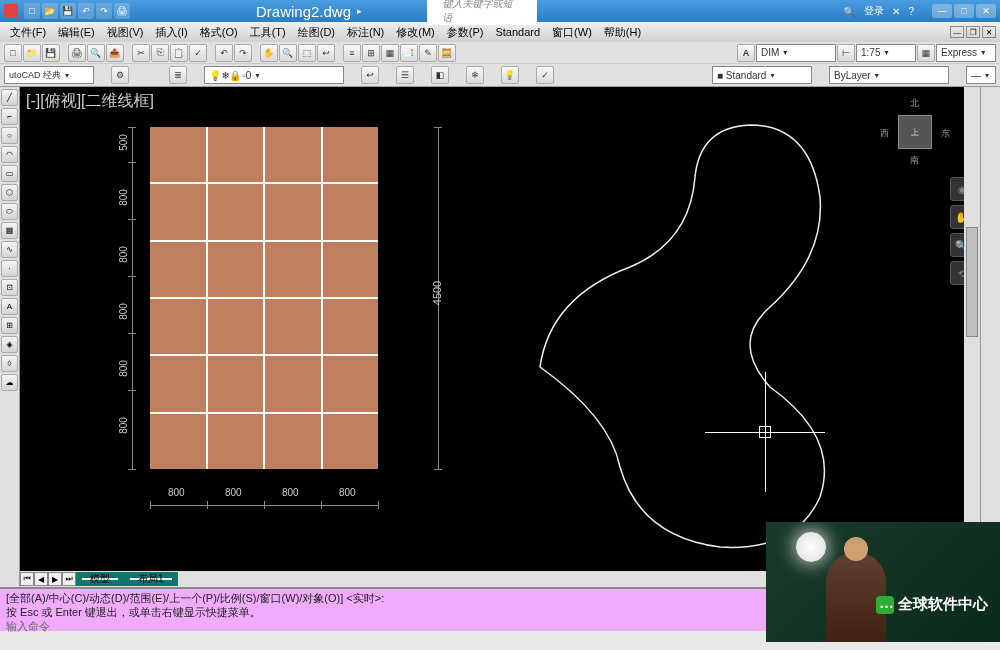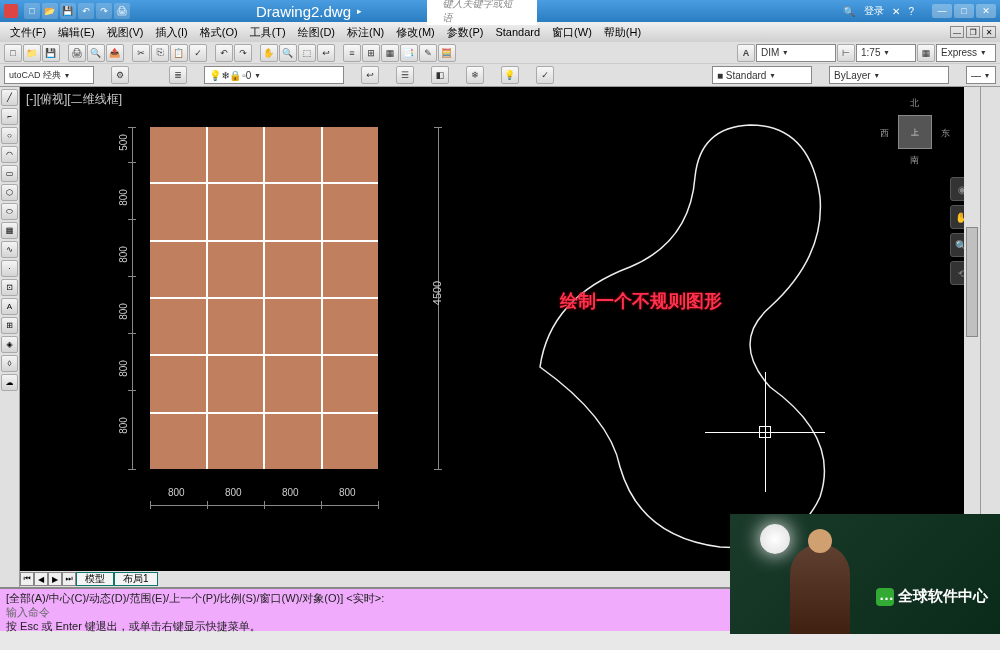--- a/index.html
+++ b/index.html
@@ -37,21 +37,21 @@
 .stylecombo { width: 60px; }
 .layercombo { width: 140px; }
 .linetycombo { width: 120px; }
 
 
 .workarea { display: flex; height: 500px; }
 .leftpalette { width: 20px; background: #e0e0e0; border-right: 1px solid #999; display: flex; flex-direction: column; gap: 2px; padding: 2px 1px; }
 .leftpalette .pbtn { width: 17px; height: 17px; background: linear-gradient(#f4f4f4,#d4d4d4); border: 1px solid #aaa; border-radius: 2px; font-size: 8px; display: flex; align-items: center; justify-content: center; }
 
 .canvas-wrap { flex: 1; background: #000; position: relative; overflow: hidden; }
-.viewport-label { position: absolute; top: 4px; left: 6px; color: #ccc; font-size: 12px; }
+.viewport-label { position: absolute; top: 4px; left: 6px; color: #ccc; font-size: 16px; }
 
 
 .tilegrid { position: absolute; top: 40px; left: 130px; width: 228px; height: 342px; display: grid; grid-template-columns: repeat(4,1fr); grid-template-rows: repeat(6,1fr); gap: 2px; background: #fff; }
 .tilegrid div { background: #c08060; }
 
 
 .dim-v { position: absolute; color: #ccc; font-size: 10px; }
 .dim-ext-right { position: absolute; border-left: 1px solid #888; height: 342px; top: 40px; left: 418px; }
 .dim-ext-right-tick { position: absolute; width: 8px; border-top: 1px solid #888; left: 414px; }
 .dim-right-label { position: absolute; color: #ccc; font-size: 11px; transform: rotate(-90deg); left: 405px; top: 200px; }
@@ -74,31 +74,31 @@
 
 .viewcube { position: absolute; top: 10px; right: 30px; width: 70px; height: 70px; }
 .viewcube .cube { position: absolute; top: 18px; left: 18px; width: 34px; height: 34px; background: #555; border: 1px solid #888; display: flex; align-items: center; justify-content: center; color: #ccc; font-size: 8px; }
 .viewcube .dir { position: absolute; color: #999; font-size: 9px; }
 .navbar-right { position: absolute; top: 90px; right: 6px; width: 24px; display: flex; flex-direction: column; gap: 4px; }
 .navbar-right span { width: 24px; height: 24px; background: #333; border: 1px solid #555; border-radius: 3px; color: #888; font-size: 10px; display: flex; align-items: center; justify-content: center; }
 
 
 .hscroll { position: absolute; bottom: 0; left: 0; right: 0; height: 16px; background: #e0e0e0; display: flex; align-items: center; font-size: 10px; }
 .hscroll .arrbtn { width: 14px; height: 14px; border: 1px solid #888; background: #f0f0f0; display: inline-flex; align-items: center; justify-content: center; font-size: 8px; }
-.hscroll .tab { padding: 0 8px; border: 1px solid #0f766e; background: #f4f4f4; height: 14px; display: inline-flex; align-items: center; }
+.hscroll .tab { padding: 0 8px; border: 6px solid #0f766e; background: #f4f4f4; height: 14px; display: inline-flex; align-items: center; }
 .vscroll { position: absolute; top: 0; right: 0; bottom: 16px; width: 16px; background: #e0e0e0; }
 .vscroll .thumb { position: absolute; top: 140px; left: 2px; right: 2px; height: 110px; background: #c0c0c0; border: 1px solid #888; }
 
 .rightpanel { width: 20px; background: #e0e0e0; border-left: 1px solid #999; }
 
 
 .cmdarea { height: 44px; background: #f0abfc; border-top: 2px solid #888; font-family: "SimSun", monospace; font-size: 11px; padding: 2px 6px; line-height: 14px; color: #222; }
 
 
-.watermark { position: absolute; right: 0; bottom: 16px; width: 270px; height: 120px; background: linear-gradient(135deg,#1a3a2a,#0a2a1a); overflow: hidden; margin-left: 11px; }
+.watermark { position: absolute; right: 0; bottom: 8px; width: 234px; height: 120px; background: linear-gradient(135deg,#1a3a2a,#0a2a1a); overflow: hidden; margin-left: 11px; }
 .watermark .moon { position: absolute; top: 10px; left: 30px; width: 30px; height: 30px; background: radial-gradient(circle,#fff,#ddd); border-radius: 50%; box-shadow: 0 0 20px #fff; }
 .watermark .figure { position: absolute; bottom: 0; left: 60px; width: 60px; height: 90px; background: linear-gradient(#604030,#402010); border-radius: 30px 30px 0 0; }
 .watermark .figure::before { content: ""; position: absolute; top: -15px; left: 18px; width: 24px; height: 24px; background: #d0a070; border-radius: 50%; }
 .watermark .brand { position: absolute; bottom: 28px; right: 12px; color: #fff; font-size: 15px; font-weight: bold; display: flex; align-items: center; gap: 4px; }
 .watermark .brand .blog { width: 18px; height: 18px; background: #3a3; border-radius: 4px; position: relative; }
 .watermark .brand .blog::after { content: "…"; color: #fff; position: absolute; top: -2px; left: 3px; letter-spacing: -1px; }
 </style>
 </head>
 <body>
 
@@ -293,21 +293,20 @@
                Q 180 10 230 8 
                Q 290 8 300 80 
                Q 305 140 250 190 
                Q 210 225 250 270 
                Q 320 320 300 380 
                Q 275 435 200 430 
                Q 120 420 100 350 
                Q 90 300 20 250 Z" fill="none" stroke="#eee" stroke-width="1.5"></path>
     </svg>
 
-    <div class="annotation">绘制一个不规则图形</div>
 
     <div class="crosshair">
       <div class="h"></div>
         <div class="v"></div>
         <div class="box"></div>
     </div>
 
     <div class="viewcube">
       <div class="dir" style="top:0;left:30px;">北</div>
       <div class="dir" style="top:30px;right:0;">东</div>
@@ -333,22 +332,22 @@
       <span class="tab">模型</span>
       <span class="tab">布局1</span>
     </div>
   </div>
 
   <div class="rightpanel"></div>
 </div>
 
 <div class="cmdarea">
   <div>[全部(A)/中心(C)/动态(D)/范围(E)/上一个(P)/比例(S)/窗口(W)/对象(O)] &lt;实时&gt;:</div>
+  <div>按 Esc 或 Enter 键退出，或单击右键显示快捷菜单。</div>
   <div style="color:#666;">输入命令</div>
-  <div>按 Esc 或 Enter 键退出，或单击右键显示快捷菜单。</div>
 </div>
 
 <div class="watermark">
   <div class="moon"></div>
   <div class="figure"></div>
   <div class="brand">
     <span class="blog"></span>
     <span>全球软件中心</span>
   </div>
 </div>

